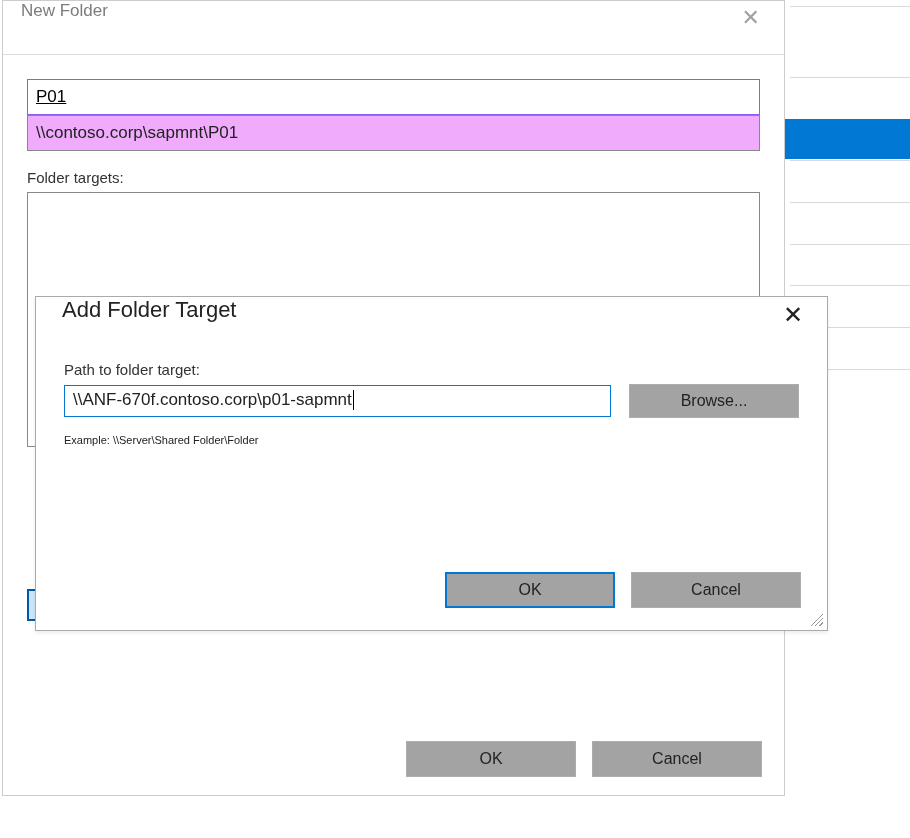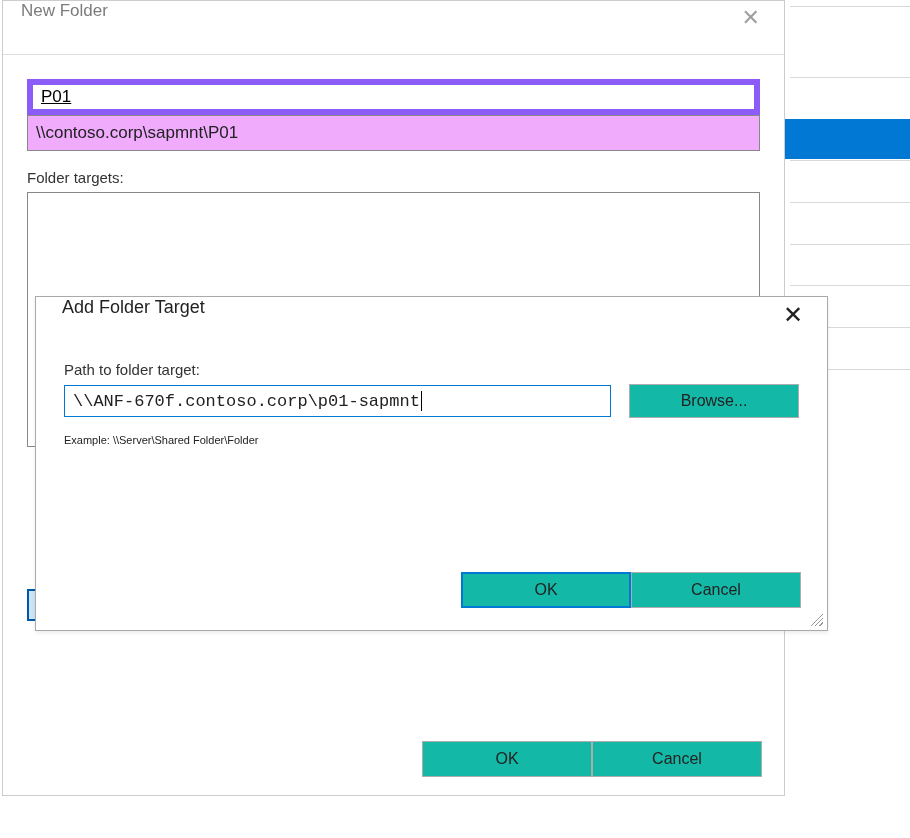--- a/index.html
+++ b/index.html
@@ -60,21 +60,21 @@
     padding: 24px 24px 0 24px;
   }
   .label {
     color: #333;
     margin-bottom: 6px;
     margin-top: 18px;
   }
   .label:first-child { margin-top: 0; }
   .text-input {
     width: 100%;
-    border: 6px solid #8b5cf6;
+    border: 1px solid #8b5cf6;
     padding: 6px 8px;
     font-size: 17px;
     font-family: inherit;
     height: 36px;
     text-decoration: underline;
   }
   .readonly-input {
     width: 100%;
     border: 1px solid #888;
     background: #f0abfc;
@@ -109,21 +109,21 @@
     box-shadow: 0 2px 4px rgba(0,0,0,.08);
     z-index: 10;
   }
   .add-target .title-bar {
     border-bottom: none;
     height: 56px;
     padding: 0 14px 0 26px;
   }
   .add-target .title {
     color: #222;
-    font-size: 18px;
+    font-size: 22px;
   }
   .add-target .close {
     color: #222;
     font-size: 24px;
   }
   .add-target .content {
     padding: 8px 28px 0 28px;
   }
   .row {
     display: flex;
@@ -132,40 +132,41 @@
   }
   .path-input {
     flex: 1;
     border: 1px solid #0078d4;
     padding: 4px 8px;
     font-size: 17px;
     height: 32px;
     font-family: inherit;
   }
   .btn {
-    background: #14b8a6;
+    background: #a3a3a3;
     border: 1px solid #adadad;
     font-family: inherit;
     font-size: 16px;
     color: #222;
     height: 34px;
     cursor: pointer;
   }
   .btn.browse { width: 170px; }
   .btn.ok, .btn.cancel { width: 170px; height: 36px; }
   .example {
     margin-top: 16px;
     font-size: 11px;
     color: #222;
   }
   .dialog-buttons {
     position: absolute;
     right: 22px;
     bottom: 18px;
     display: flex;
+    gap: 16px;
     border-radius: 8px;
   }
   .add-target .dialog-buttons {
     right: 26px;
     bottom: 22px;
   }
   .btn.default {
     border: 2px solid #0078d4;
   }
   .resize-grip {
@@ -236,21 +237,21 @@
 </div>
 
 <div class="dialog add-target">
   <div class="title-bar">
     <span class="title">Add Folder Target</span>
     <span class="close">✕</span>
   </div>
   <div class="content">
     <div class="label" style="margin-top:0">Path to folder target:</div>
     <div class="row">
-      <div class="path-input" style="display:flex;align-items:center;font-family:Liberation Mono, monospace;">
+      <div class="path-input" style="display:flex;align-items:flex-start;">
         <span>\\ANF-670f.contoso.corp\p01-sapmnt</span>
           <span class="caret"></span>
       </div>
       <button class="btn browse">Browse...</button>
     </div>
     <div class="example">Example: \\Server\Shared Folder\Folder</div>
   </div>
   <div class="dialog-buttons">
     <button class="btn ok default">OK</button>
     <button class="btn cancel">Cancel</button>

